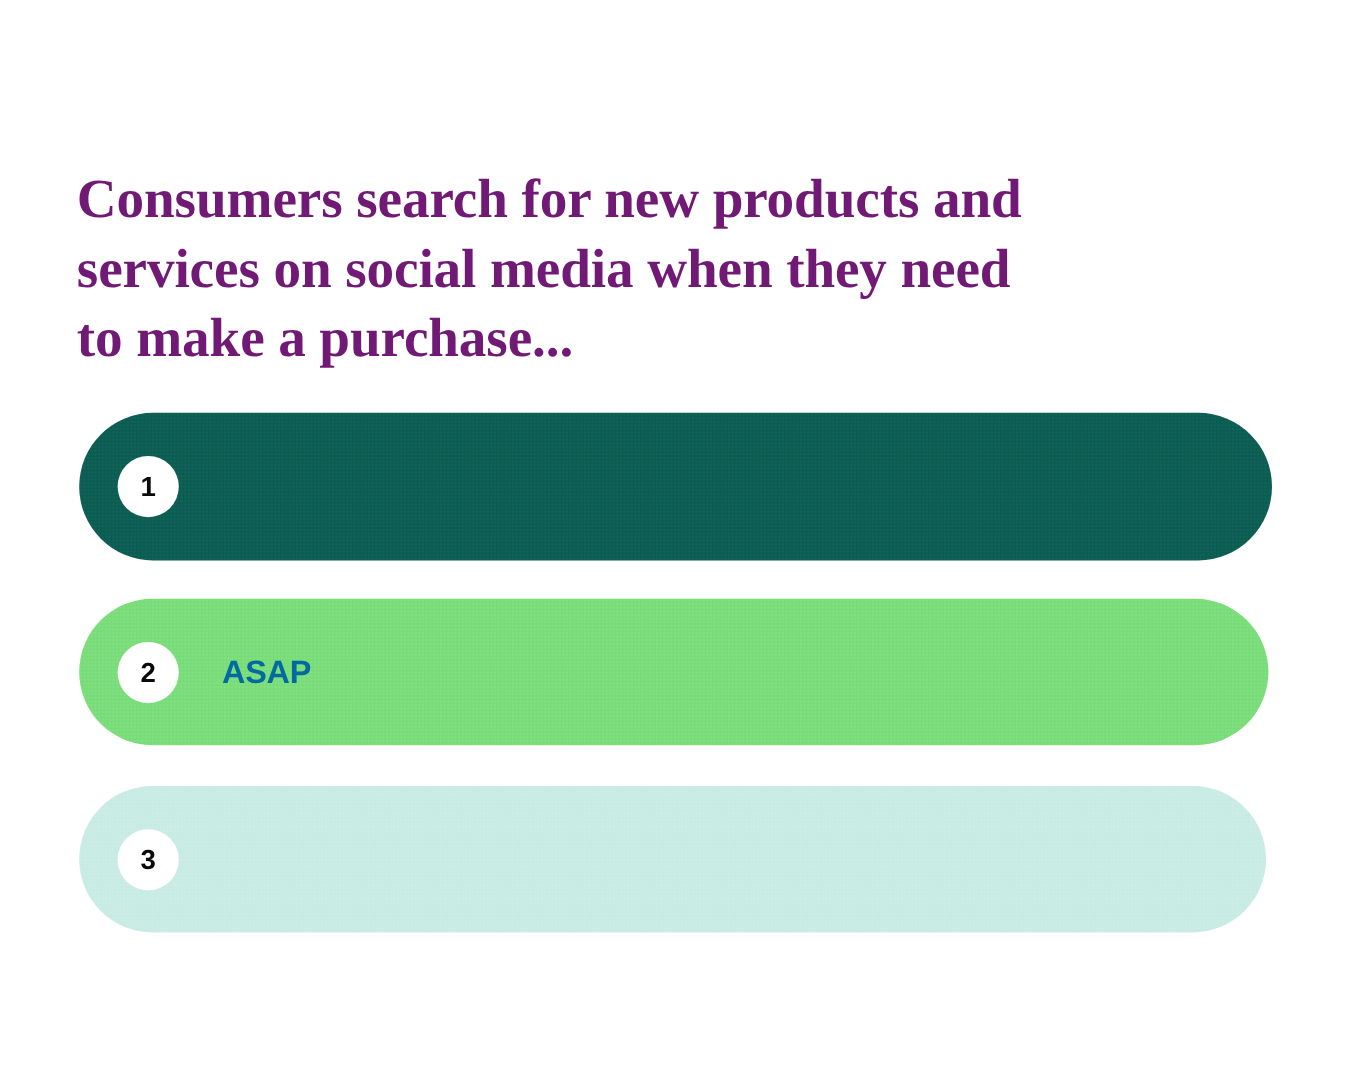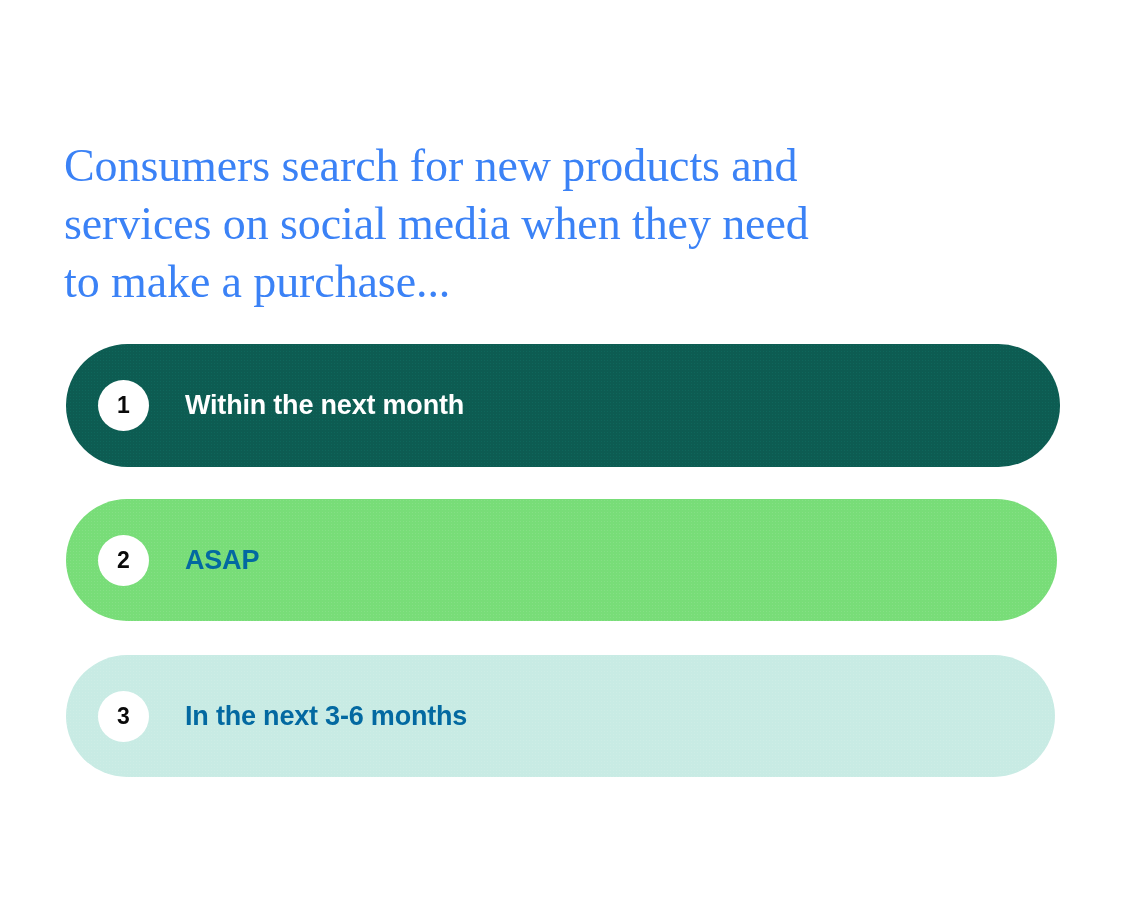--- a/index.html
+++ b/index.html
@@ -25,22 +25,22 @@
 
   
   .headline {
     position: absolute;
     left: 64px;
     top: 106px;
     width: 960px;
     font-family: "Liberation Serif", "DejaVu Serif", serif;
     font-size: 46px;
     line-height: 58px;
-    font-weight: 400;
-    color: #3b82f6;
+    font-weight: 700;
+    color: #701a75;
     letter-spacing: -0.1px;
     white-space: pre-line;
   }
 
   
   .bars {
     position: absolute;
     left: 0;
     top: 0;
     width: 1125px;
@@ -131,27 +131,25 @@
 <div id="page">
 
   <h1 class="headline">Consumers search for new products and
 services on social media when they need
 to make a purchase...</h1>
 
   <div class="bars">
 
     <div class="bar bar-1">
       <span class="badge">1</span>
-      <span class="bar-label label-light">Within the next month</span>
     </div>
 
     <div class="bar bar-2">
       <span class="badge">2</span>
       <span class="bar-label label-dark">ASAP</span>
     </div>
 
     <div class="bar bar-3">
       <span class="badge">3</span>
-      <span class="bar-label label-dark">In the next 3-6 months</span>
     </div>
 
   </div>
 </div>
 
 </body></html>

